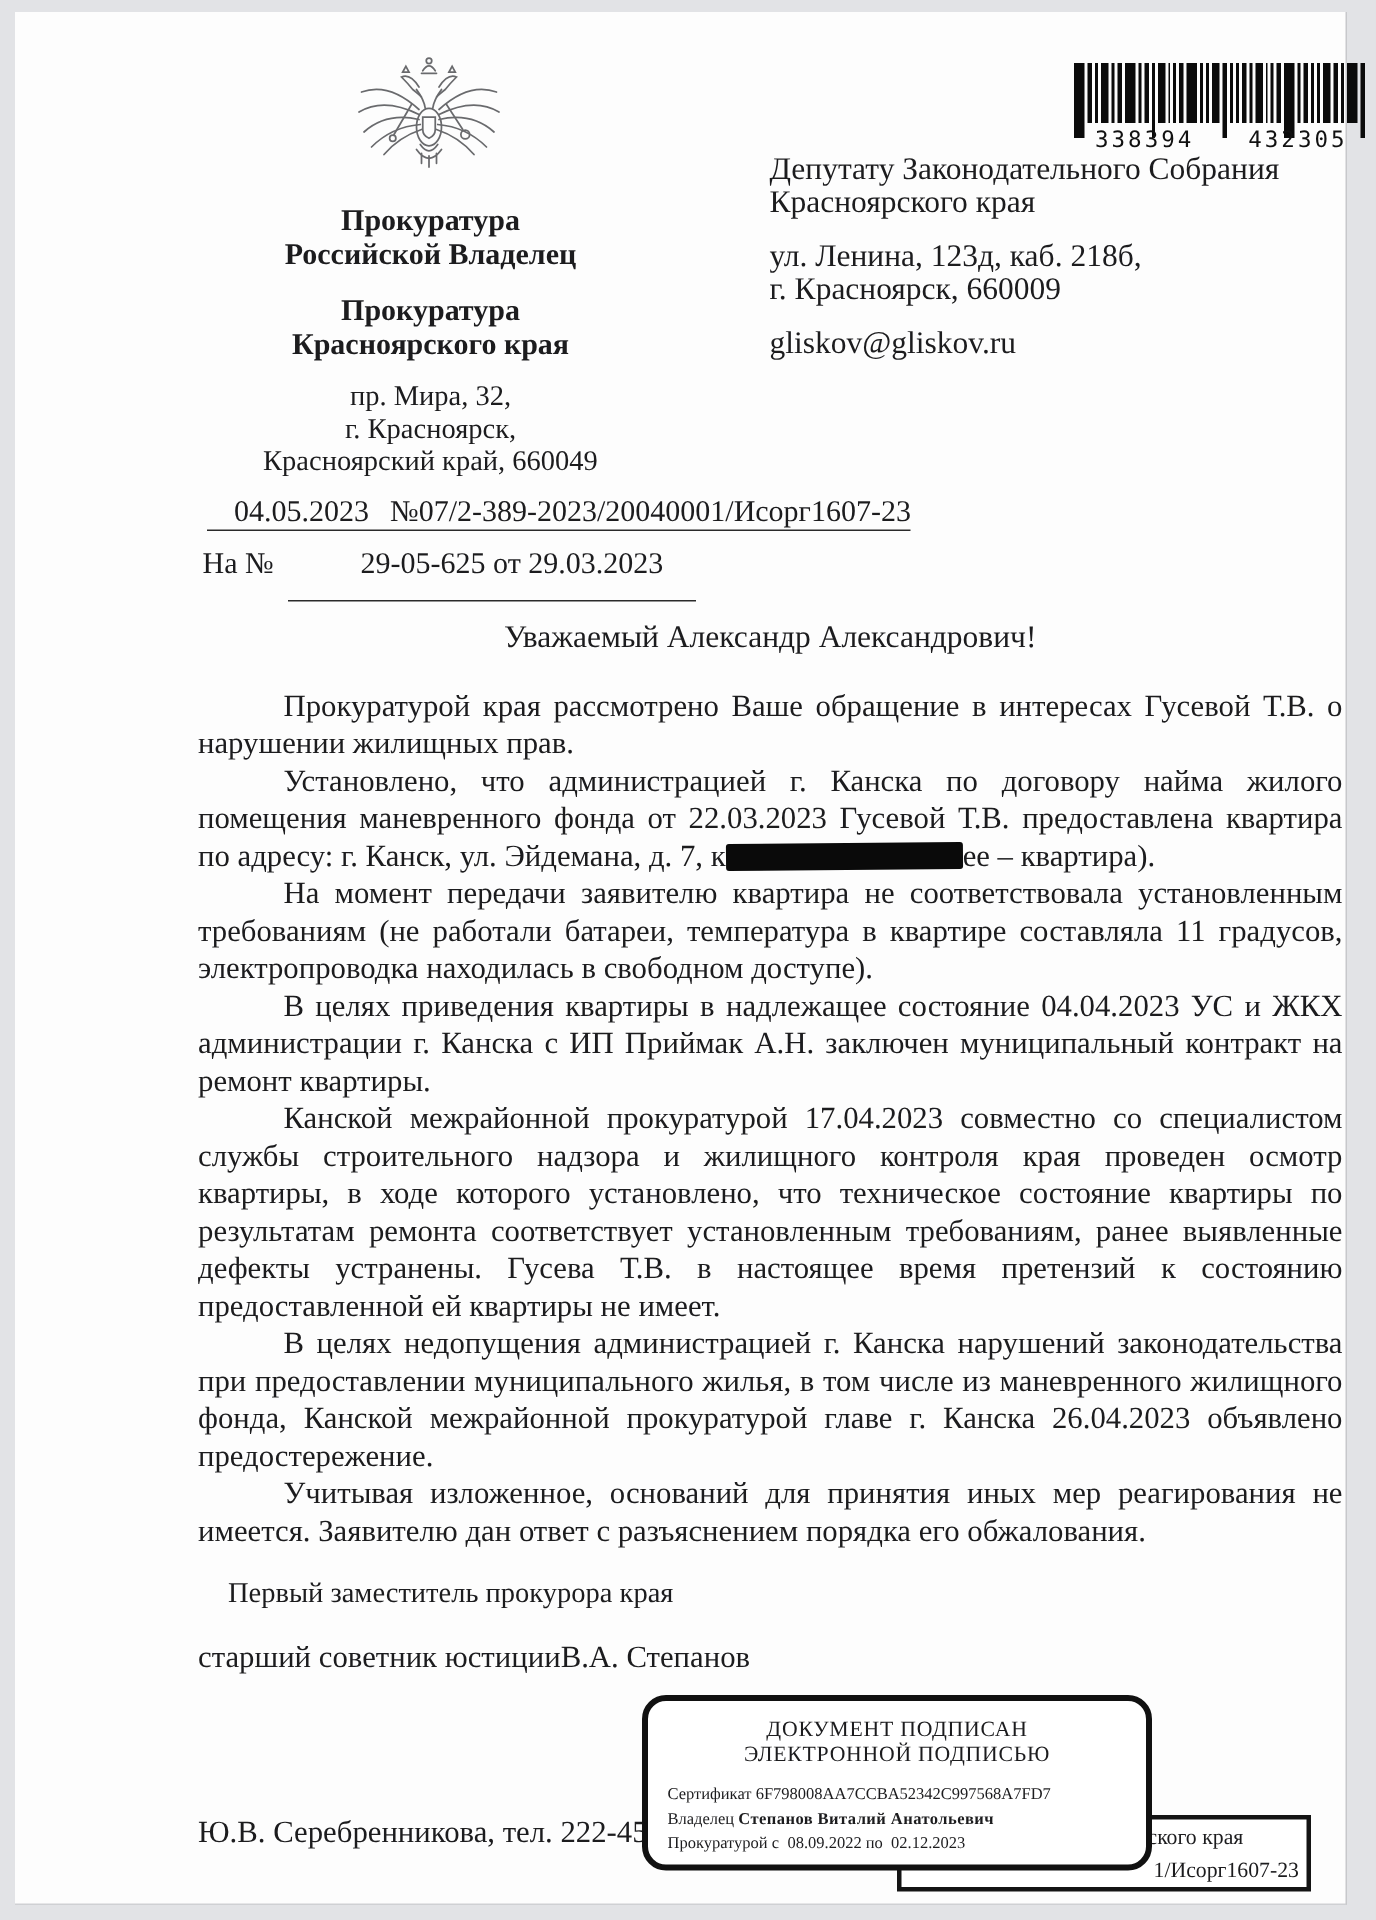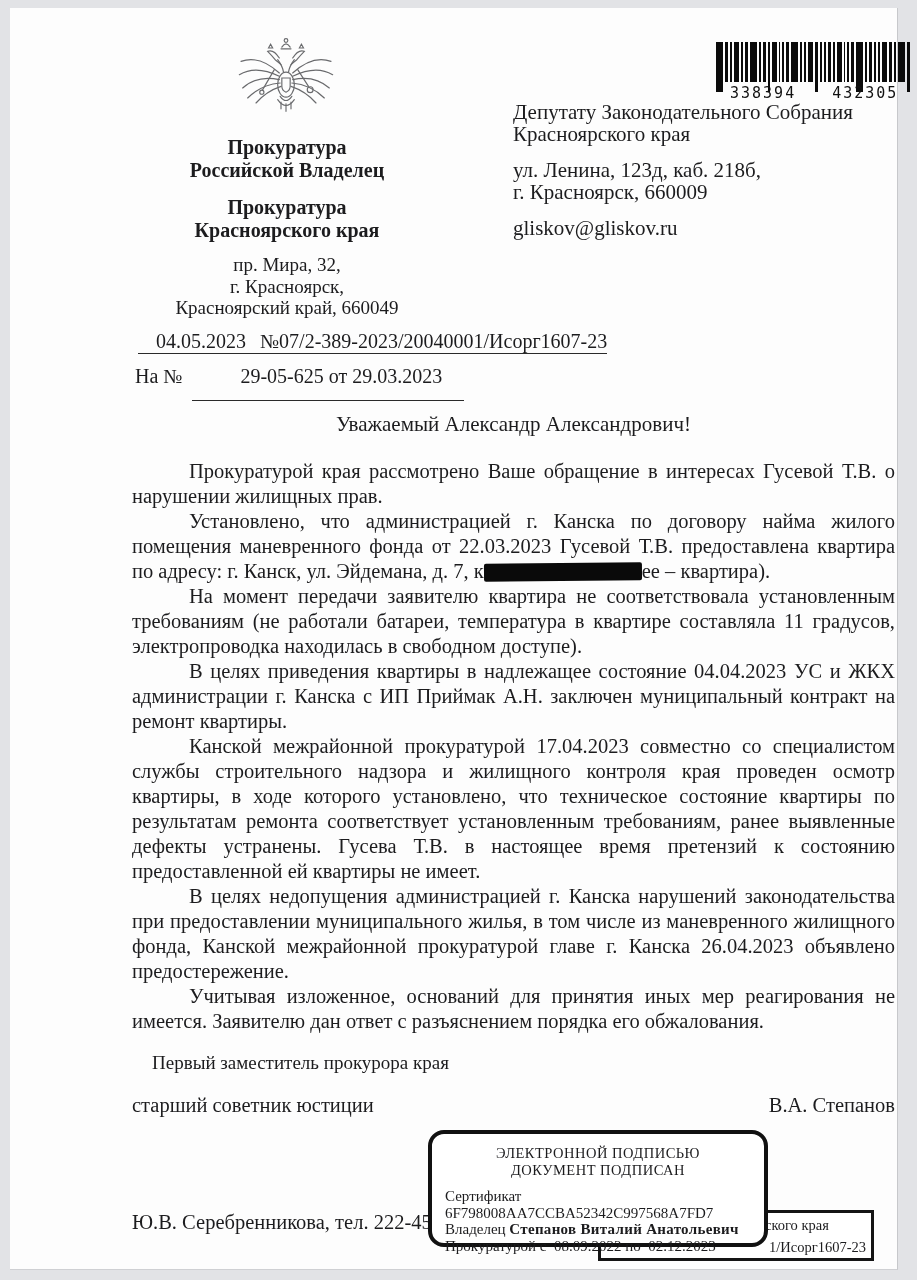--- a/index.html
+++ b/index.html
@@ -36,33 +36,33 @@
   .refline .date { padding:0 14px 1px 18px; }
   .naline { position:absolute; left:125px; top:357px; font-size:20px; white-space:nowrap; }
   .naline .val { margin-left:10px; padding:0 22px 13px 48px; }
   
   .salutation { position:absolute; left:122px; top:404px; width:763px; text-align:center; font-size:21px; }
   .letter-body { position:absolute; left:122px; top:451px; width:763px; font-size:20.5px; line-height:25px; text-align:justify; }
   .para { text-indent:57px; margin:0; }
   .redaction { display:inline-block; width:158px; height:18px; background:#0a0a0a; vertical-align:-3px; border-radius:2px; transform:rotate(-0.5deg); }
   
   .sig1 { position:absolute; left:122px; top:1044px; font-size:19px;margin-left:20px; }
-  .sig-row { position:absolute; left:122px; top:1086px; width:763px; display:flex; justify-content:space-between; font-size:20.5px; }
+  .sig-row { position:absolute; left:122px; top:1086px; width:763px; display:flex; justify-content:flex-start; font-size:20.5px; }
   
   .footer { position:absolute; left:122px; top:1203px; font-size:20.5px; white-space:nowrap; z-index:1; }
   
   .partial-box { position:absolute; left:588px; top:1202px; width:276px; height:51px;
     background:#fff; border:3px solid #141414; z-index:2; font-size:14.5px; }
   .partial-box .l1 { position:absolute; left:164px; top:4px; }
   .partial-box .l2 { position:absolute; left:168px; top:26px; }
   
   .stamp { position:absolute; left:418px; top:1122px; width:340px; height:117px;
     background:#fff; border:4px solid #111; border-radius:16px; z-index:3; }
   .stamp-title { text-align:center; margin-top:11px; font-size:14.5px; line-height:17px; letter-spacing:.5px; }
-  .stamp-rows { margin:9px 0 0 13px; font-size:15px; line-height:16.5px; }
+  .stamp-rows { margin:9px 0 0 13px; font-size:11px; line-height:16.5px; }
   .stamp-rows b { letter-spacing:.3px; }
 </style>
 </head>
 <body>
 
 <div class="canvas">
   <div class="sheet">
 
     <div class="emblem">
       <svg viewBox="0 0 120 100" width="100" height="84">
@@ -202,22 +202,22 @@
 
     <div class="footer">Ю.В. Серебренникова, тел. 222-45-5</div>
 
     <div class="partial-box">
       <div class="l1">ского края</div>
       <div class="l2">1/Исорг1607-23</div>
     </div>
 
     <div class="stamp">
       <div class="stamp-title">
+        <div>ДОКУМЕНТ ПОДПИСАН</div>
         <div>ЭЛЕКТРОННОЙ ПОДПИСЬЮ</div>
-        <div>ДОКУМЕНТ ПОДПИСАН</div>
       </div>
       <div class="stamp-rows">
         <div><span>Сертификат</span> <span>6F798008AA7CCBA52342C997568A7FD7</span></div>
         <div><span>Владелец</span> <b>Степанов Виталий Анатольевич</b></div>
         <div><span>Прокуратурой с</span>&nbsp; <span>08.09.2022</span> <span>по</span>&nbsp; <span>02.12.2023</span></div>
       </div>
     </div>
 
   </div>
 </div>

